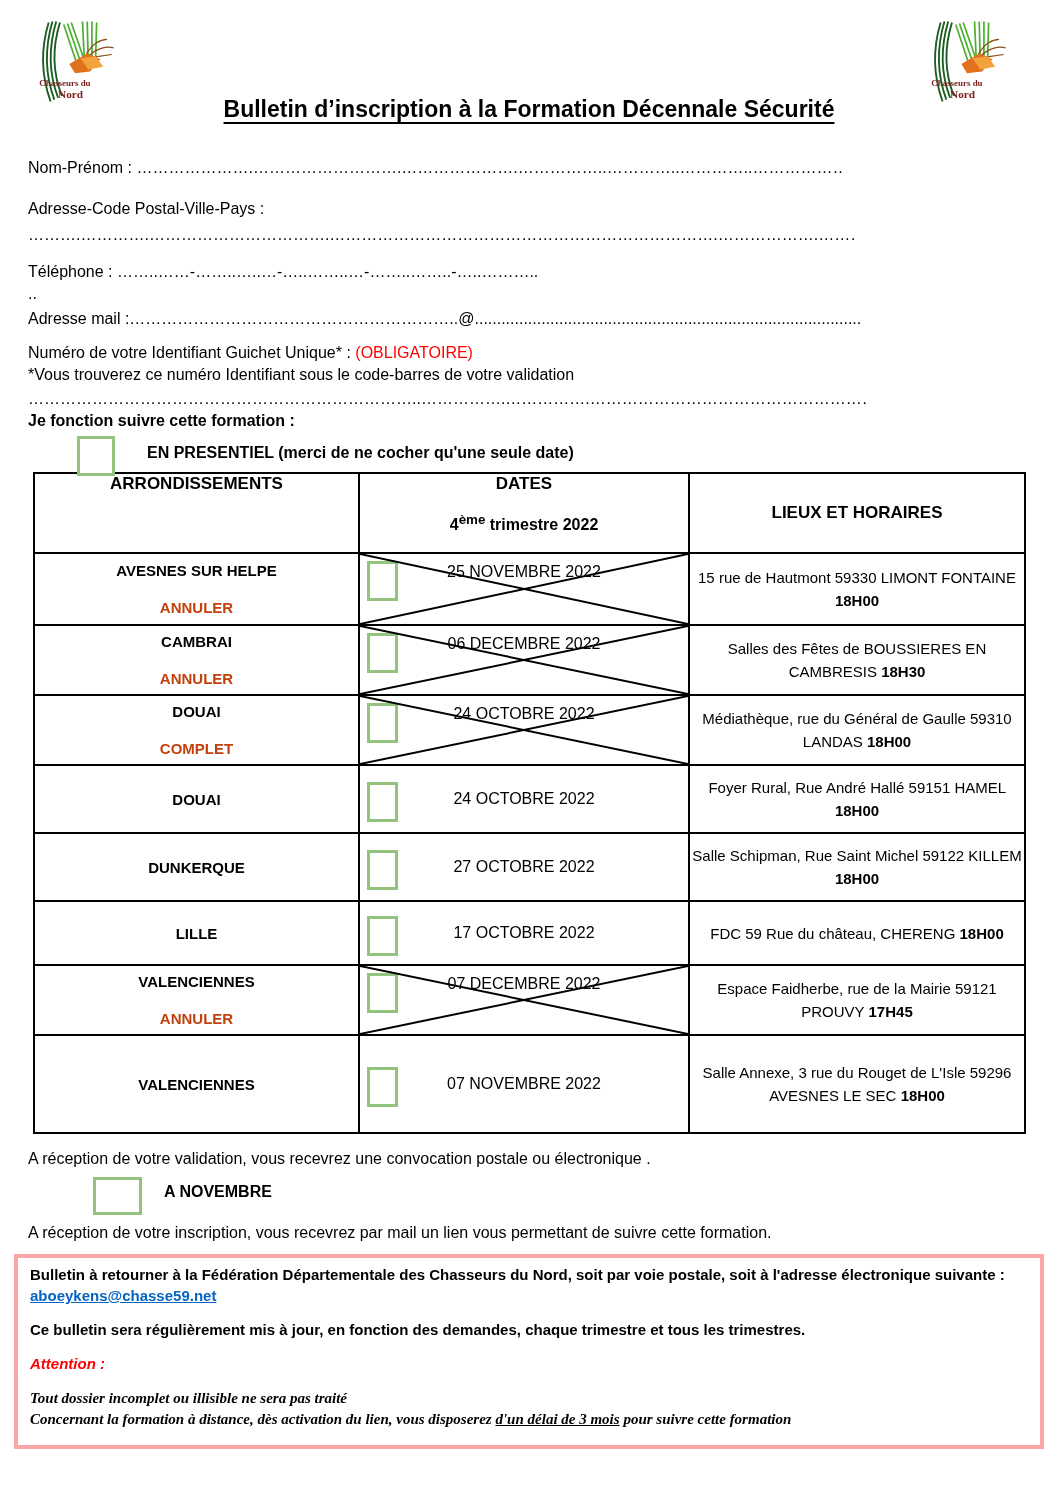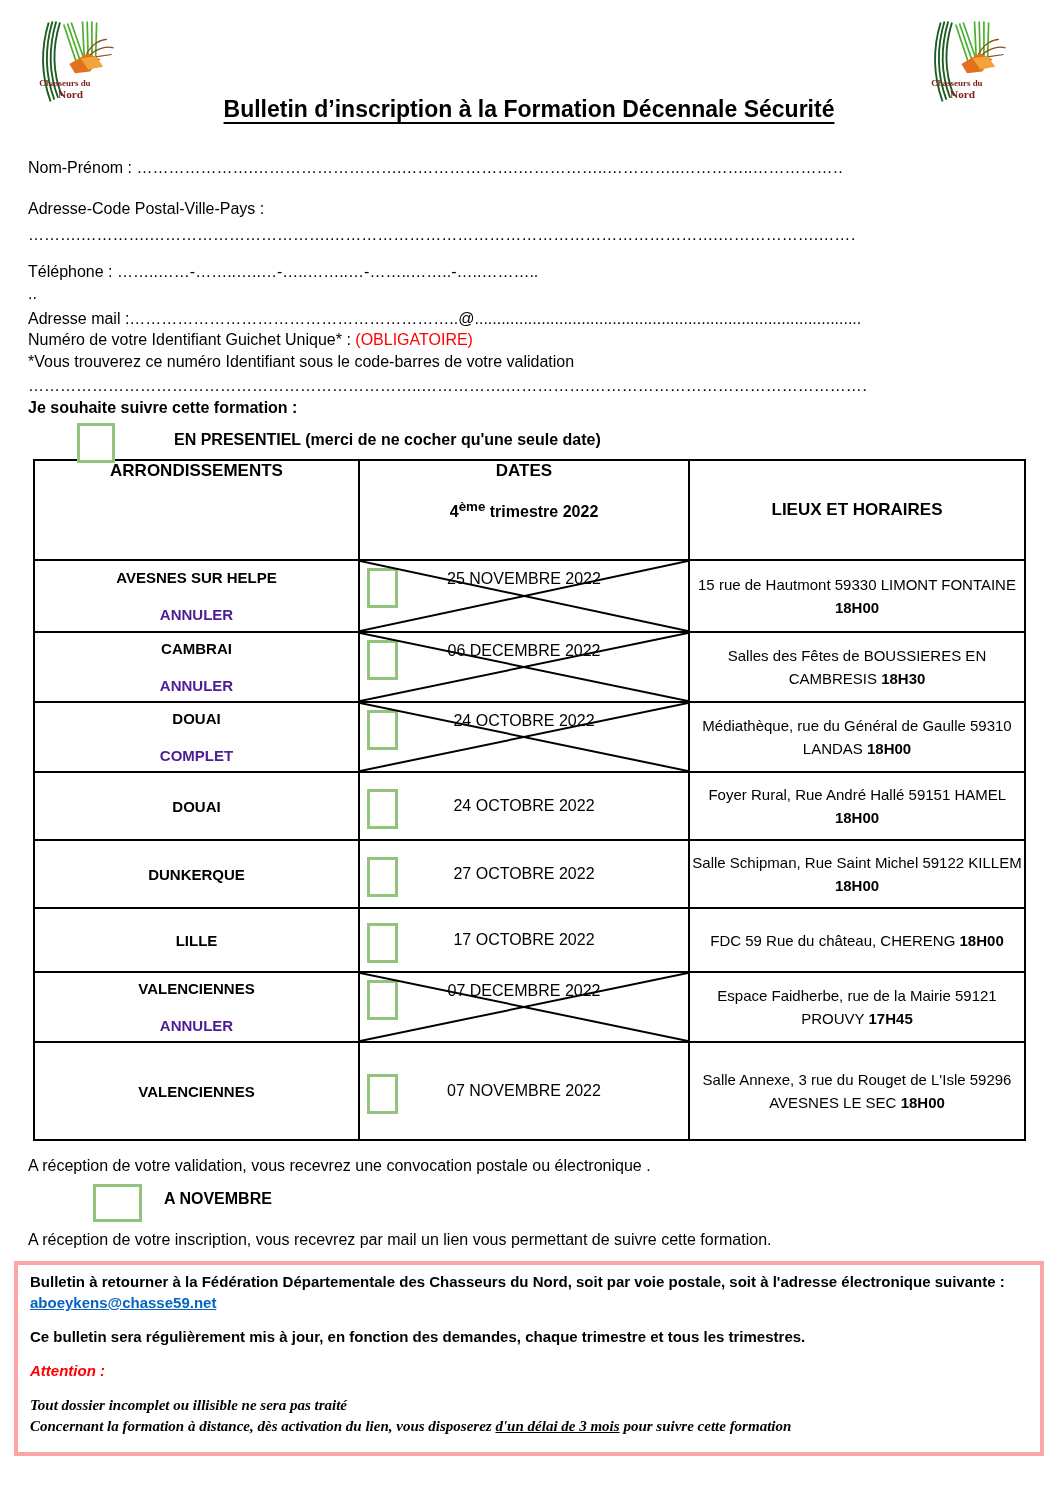--- a/index.html
+++ b/index.html
@@ -17,44 +17,44 @@
   .title span { text-decoration:underline; text-decoration-thickness:2px; text-underline-offset:5px; }
 
   .content { padding:0 28px; font-size:16px; }
   .line { white-space:nowrap; overflow:hidden; line-height:1.2; }
   .l-nom          { margin-top:34px; max-width:815px; }
   .l-adresse      { margin-top:22px; }
   .l-adresse-dots { margin-top:7px;  max-width:828px; }
   .l-tel          { margin-top:18px; }
   .l-tel2         { margin-top:3px; }
   .l-mail         { margin-top:5px;  max-width:832px; }
-  .l-guichet      { margin-top:2px; }
+  .l-guichet      { margin-top:15px; }
   .l-note         { margin-top:3px; }
   .l-guichet-dots { margin-top:5px;  max-width:838px; }
   .l-wish         { margin-top:3px; font-weight:bold; }
   .red  { color:#ff0000; }
 
   .check-row { display:flex; align-items:flex-start; }
-  .presentiel { margin:6px 0 0 49px; position:relative; z-index:2;gap:27px; }
+  .presentiel { margin:6px 0 0 49px; position:relative; z-index:2; }
   .big-cb { display:inline-block; width:32px; height:34px; border:3px solid #93c47d; background:#fff; flex:none; }
   .check-label { font-weight:bold; margin:8px 0 0 32px; }
   .distance { margin:9px 0 0 65px; }
   .distance .big-cb { width:43px; height:32px; }
   .distance .check-label { margin:6px 0 0 22px; }
 
   
   table.sched { border-collapse:collapse; table-layout:fixed; width:991px; margin:-4px 0 0 5px; }
   .sched th, .sched td { border:2px solid #000; padding:0; }
   .sched th { font-size:17px; font-weight:bold; }
   .th1 { vertical-align:top; padding-top:10px; }
   .th2 { vertical-align:top; padding-top:10px; }
   .th2 .sub { margin-top:18px; font-size:16px; }
   .th3 { vertical-align:middle; }
   .c1 { text-align:center; font-weight:bold; font-size:15px; vertical-align:middle; }
-  .c1 .status { color:#4c1d95; margin-top:20px; }
+  .c1 .status { color:#c2410c; margin-top:20px; }
   .c2 { position:relative; text-align:center; font-size:16px; vertical-align:middle; }
   .c2.top { vertical-align:top; padding-top:9px;border-radius:18px; }
   .cb { position:absolute; left:7px; top:50%; margin-top:-17px; width:25px; height:34px;
         border:3px solid #93c47d; background:#fff; }
   .c2.top .cb { top:7px; margin-top:0; }
   .cross { position:absolute; left:0; top:0; width:100%; height:100%; pointer-events:none; }
   .cross line { stroke:#000; stroke-width:2; }
   .c3 { text-align:center; font-size:15px; line-height:1.55; vertical-align:middle; padding:2px 10px; }
 
   .after { padding:0 28px; font-size:16px; }
@@ -138,35 +138,35 @@
     <div class="line l-adresse-dots">……….………….…………………………….……………………………………………………………….……………….……………………………………</div>
     <div class="line l-tel">Téléphone : ……..……-……..…..…-…..……..…-……..……..-…..………..</div>
     <div class="line l-tel2">..</div>
     <div class="line l-mail">Adresse mail :……………………………………………………..@.........................................................................................................</div>
     <div class="line l-guichet">
       <span>Numéro de votre Identifiant Guichet Unique*  :</span>
       <span class="red">(OBLIGATOIRE)</span>
     </div>
     <div class="line l-note">*Vous trouverez ce numéro Identifiant sous le code-barres de votre validation</div>
     <div class="line l-guichet-dots">………………………………………………………………..…………….…………….……………………………………………….…………………………</div>
-    <div class="line l-wish">Je souhaite suivre cette formation :</div>
+    <div class="line l-wish">Je fonction suivre cette formation :</div>
 
     <div class="check-row presentiel">
       <span class="big-cb"></span>
       <span class="check-label">EN PRESENTIEL (merci de ne cocher qu'une seule date)</span>
     </div>
 
     <table class="sched">
       <colgroup>
           <col style="width:325px">
           <col style="width:330px">
           <col style="width:336px">
         </colgroup>
       <tbody>
-          <tr style="height:100px">
+          <tr style="height:80px">
         <th class="th1">ARRONDISSEMENTS</th>
         <th class="th2">
           <div>DATES</div>
           <div class="sub"><span>4</span><sup>ème</sup><span> trimestre 2022</span></div>
         </th>
         <th class="th3">LIEUX ET HORAIRES</th>
       </tr>
 
       <tr style="height:72px">
         <td class="c1">

